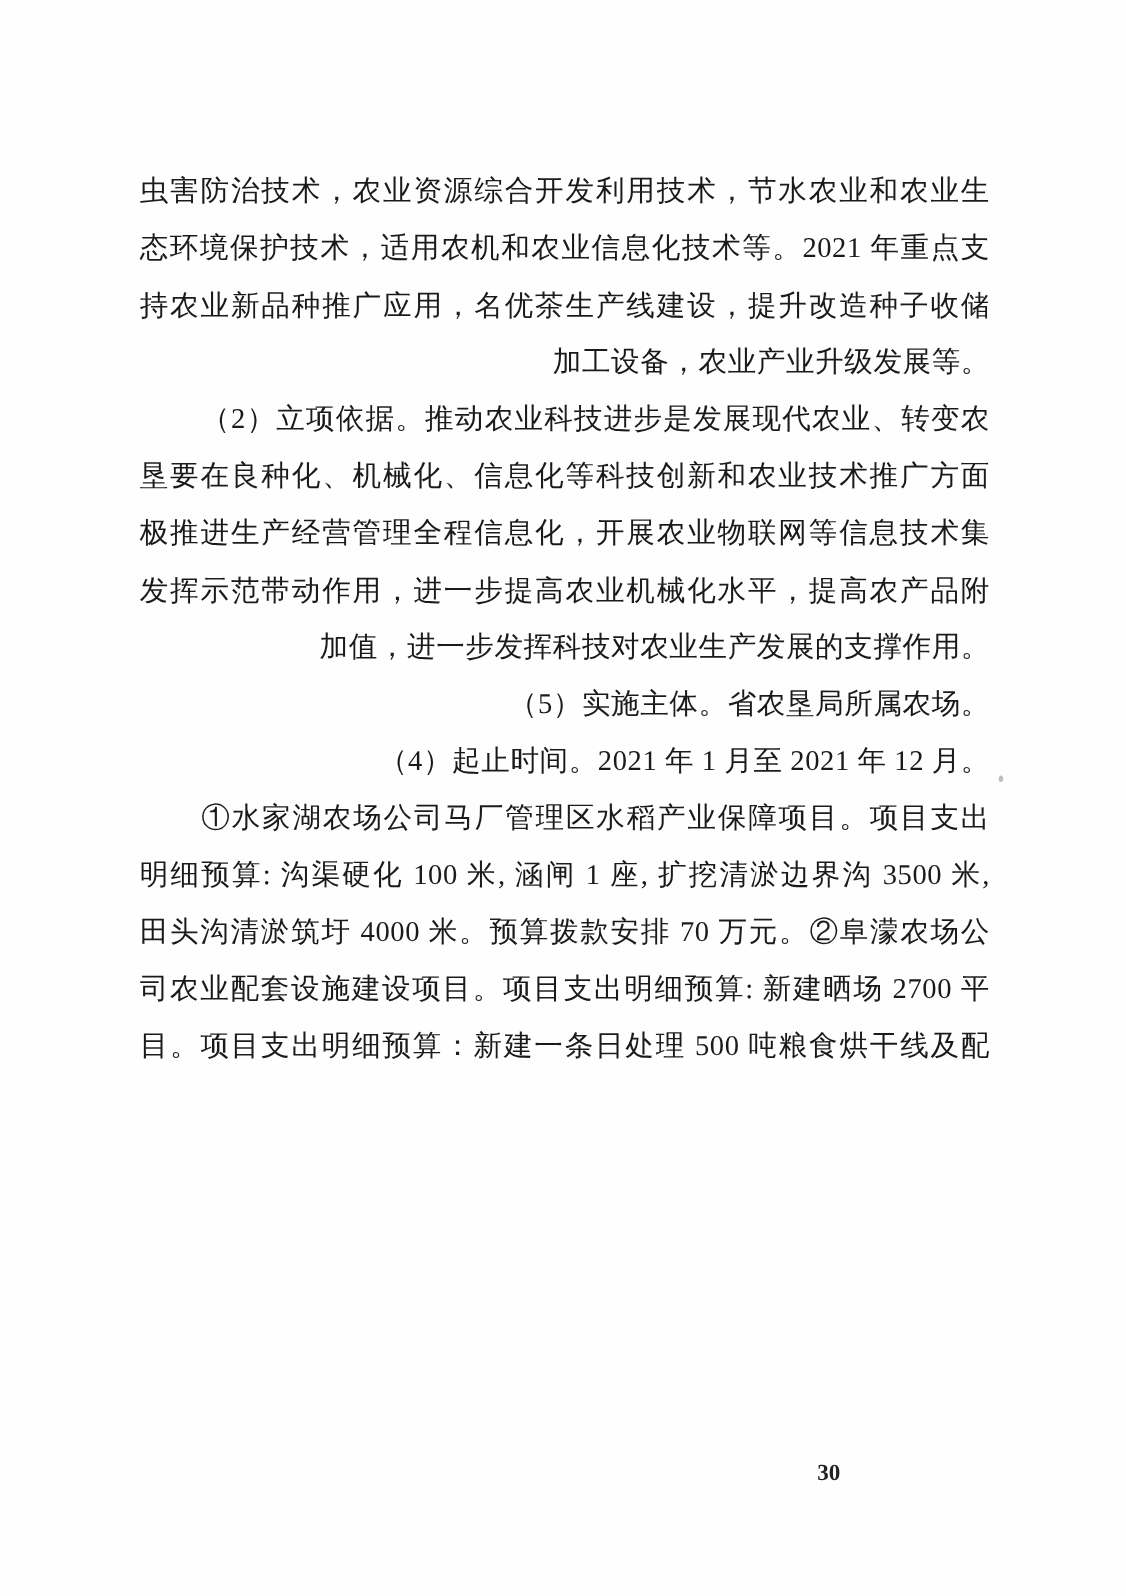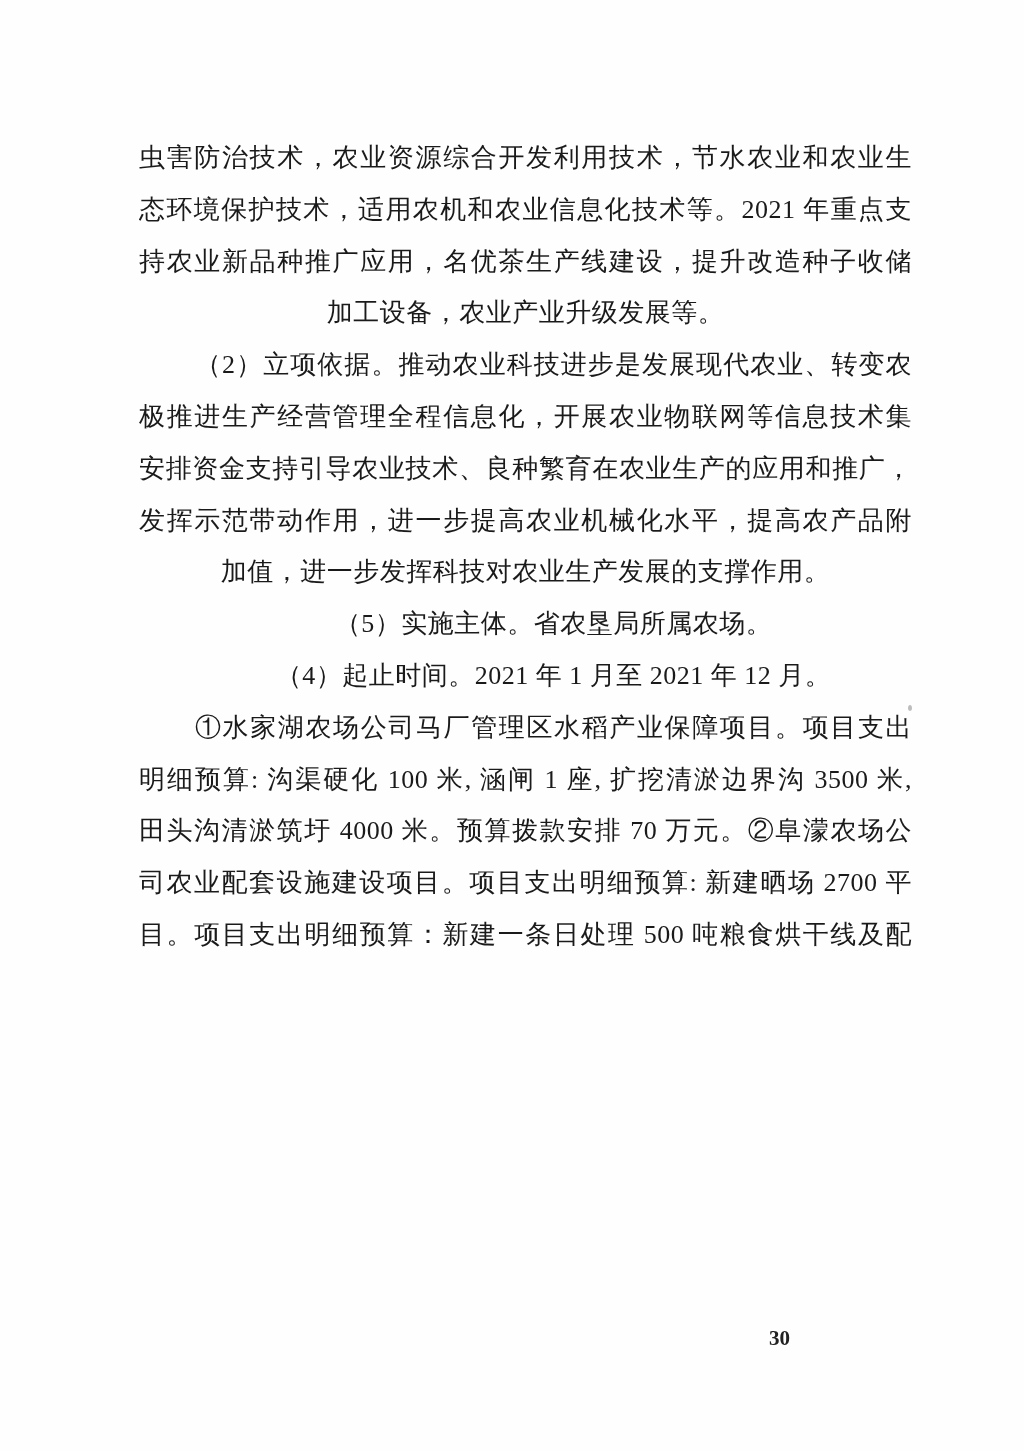--- a/index.html
+++ b/index.html
@@ -12,44 +12,43 @@
     width: 1024px;
     height: 1451px;
     background: #fefefe;
     overflow: hidden;
     font-family: "Liberation Serif", "DejaVu Serif", serif;
     color: #1a1a1a;
   }
   .body-text {
     position: absolute;
     left: 127px;
-    top: 132px;
+    top: 148px;
     width: 773px;
-    margin-left: 12px;
   }
   .line {
     height: 51.8px;
     line-height: 51.8px;
     font-size: 26px;
     letter-spacing: 0.5px;
     white-space: normal;
     overflow: hidden;
-    text-align: center;
+    text-align: right;
   }
   .just {
     text-align: justify;
     text-align-last: justify;
     text-justify: inter-character;
   }
   .ind {
     text-indent: 56px;
   }
   .page-number {
     position: absolute;
-    left: 769px;
+    left: 743px;
     top: 1326px;
     font-size: 21px;
     font-weight: bold;
     color: #222222;
   }
   .speck {
     position: absolute;
     left: 908px;
     top: 705px;
     width: 4px;
@@ -62,22 +61,22 @@
 </head>
 <body>
 
 <div class="doc-page">
   <div class="body-text">
     <div class="line just">虫害防治技术，农业资源综合开发利用技术，节水农业和农业生</div>
     <div class="line just">态环境保护技术，适用农机和农业信息化技术等。2021 年重点支</div>
     <div class="line just">持农业新品种推广应用，名优茶生产线建设，提升改造种子收储</div>
     <div class="line">加工设备，农业产业升级发展等。</div>
     <div class="line just ind">（2）立项依据。推动农业科技进步是发展现代农业、转变农</div>
+    <div class="line just">垦要在良种化、机械化、信息化等科技创新和农业技术推广方面</div>
     <div class="line just">极推进生产经营管理全程信息化，开展农业物联网等信息技术集</div>
-    <div class="line just">安排资金支持引导农业技术、良种繁育在农业生产的应用和推广，</div>
     <div class="line just">发挥示范带动作用，进一步提高农业机械化水平，提高农产品附</div>
     <div class="line">加值，进一步发挥科技对农业生产发展的支撑作用。</div>
     <div class="line ind">（5）实施主体。省农垦局所属农场。</div>
     <div class="line ind">（4）起止时间。2021 年 1 月至 2021 年 12 月。</div>
     <div class="line just ind">①水家湖农场公司马厂管理区水稻产业保障项目。项目支出</div>
     <div class="line just">明细预算: 沟渠硬化 100 米, 涵闸 1 座, 扩挖清淤边界沟 3500 米,</div>
     <div class="line just">田头沟清淤筑圩 4000 米。预算拨款安排 70 万元。②阜濛农场公</div>
     <div class="line just">司农业配套设施建设项目。项目支出明细预算: 新建晒场 2700 平</div>
     <div class="line just">目。项目支出明细预算：新建一条日处理 500 吨粮食烘干线及配</div>
   </div>

